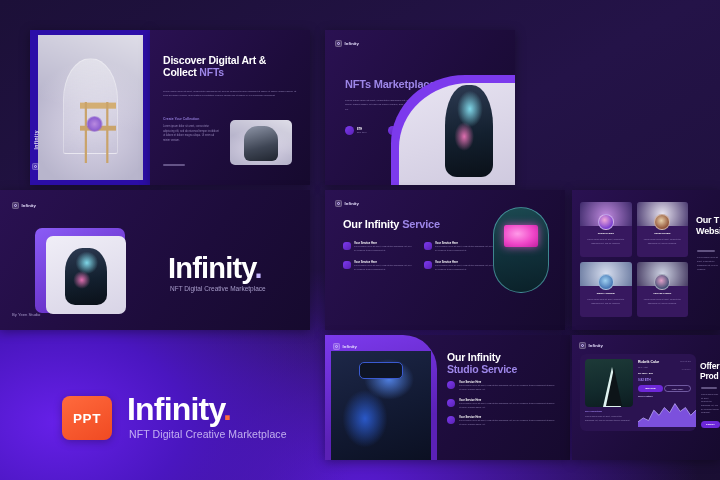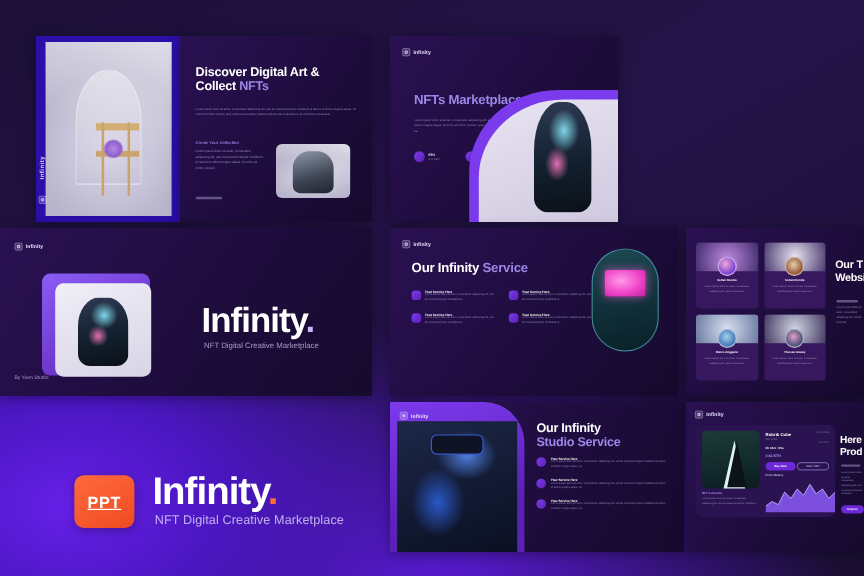--- a/index.html
+++ b/index.html
@@ -114,21 +114,21 @@
   .a4 { background: radial-gradient(circle at 45% 40%, #e0a0c8, #3a4a70 75%); }
 
   
   #banner { position:absolute; left:0; top:388px; width:720px; height:92px; }
   #ppt-badge {
     position:absolute; left:62px; top:396px; width:50px; height:44px;
     border-radius:8px; background: linear-gradient(150deg,#ff6a3d,#f04a22);
     display:flex; align-items:center; justify-content:center;
     box-shadow: 0 2px 8px rgba(0,0,0,.28);
   }
-  #ppt-badge span { color:#fff; font-weight:700; font-size:13.5px; letter-spacing:.6px;text-decoration:underline; }
+  #ppt-badge span { color:#fff; font-weight:700; font-size:13.5px; letter-spacing:.6px; }
   #brand-name { position:absolute; left:127px; top:391px; color:#fff; font-size:32px; font-weight:700; letter-spacing:-.8px; }
   #brand-name .dot { color:#ff6a3d; }
   #brand-sub { position:absolute; left:129px; top:428px; color:rgba(225,215,255,.78); font-size:10.5px; letter-spacing:.1px; }
 </style>
 </head>
 <body>
 
 <div id="stage">
 
   <div class="slide" style="left:30px;top:30px;width:120px;height:155px;background:#2c0ea8;">
@@ -357,21 +357,21 @@
       <div style="position:absolute;right:5px;top:31px;width:27px;height:7px;border-radius:20px;border:.6px solid rgba(180,160,240,.5);display:flex;align-items:center;justify-content:center;">
         <span style="font-size:2.3px;color:rgba(225,215,255,.85);">Make Offer</span>
       </div>
       <div style="position:absolute;left:58px;top:41px;font-size:2.4px;font-weight:700;color:#cbbdf5;">Price History</div>
       <svg id="price-chart" width="58" height="26" viewBox="0 0 58 26" style="position:absolute;left:58px;top:47px;">
         <polygon id="chart-area" fill="#8b5cf6" fill-opacity="0.85" points="0,26 0.00,20.80 5.27,16.90 10.55,19.50 15.82,9.10 21.09,14.30 26.36,6.50 31.64,11.70 36.91,2.60 42.18,10.40 47.45,6.50 52.73,14.30 58.00,9.10 58,26"></polygon>
         <polyline id="chart-line" fill="none" stroke="#c4b5fd" stroke-width="0.7" points="0.00,20.80 5.27,16.90 10.55,19.50 15.82,9.10 21.09,14.30 26.36,6.50 31.64,11.70 36.91,2.60 42.18,10.40 47.45,6.50 52.73,14.30 58.00,9.10"></polyline>
       </svg>
     </div>
     <div class="h1" style="position:absolute;left:128px;top:26px;font-size:8.5px;">
-      <span>Here</span><br>
+      <span>Offer</span><br>
       <span>Prod</span>
     </div>
     <div class="blur-line" style="position:absolute;left:129px;top:52px;width:16px;"></div>
     <div class="body" style="position:absolute;left:129px;top:58px;width:18px;font-size:2.1px;">Lorem ipsum dolor sit amet, consectetur adipiscing elit, sed do eiusmod tempor incididunt.</div>
     <div class="pill" style="position:absolute;left:129px;top:86px;width:19px;height:7px;display:flex;align-items:center;justify-content:center;">
       <span style="font-size:2.4px;color:#fff;font-weight:700;">Explore</span>
     </div>
   </div>
 
   <div id="banner"></div>

